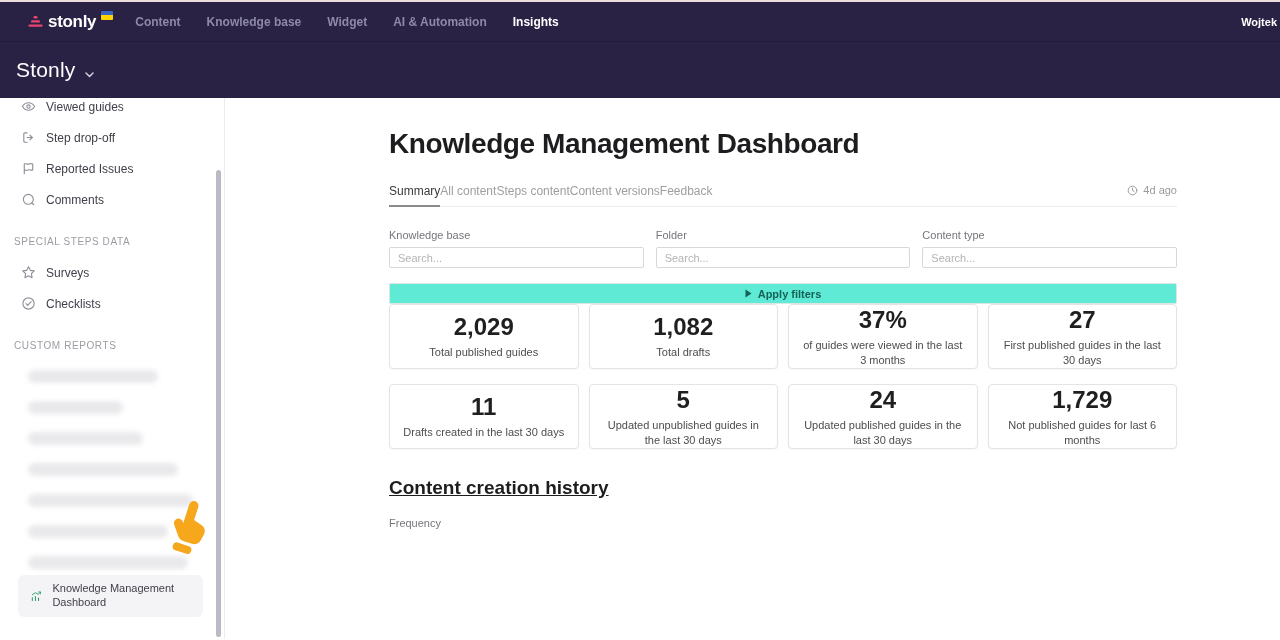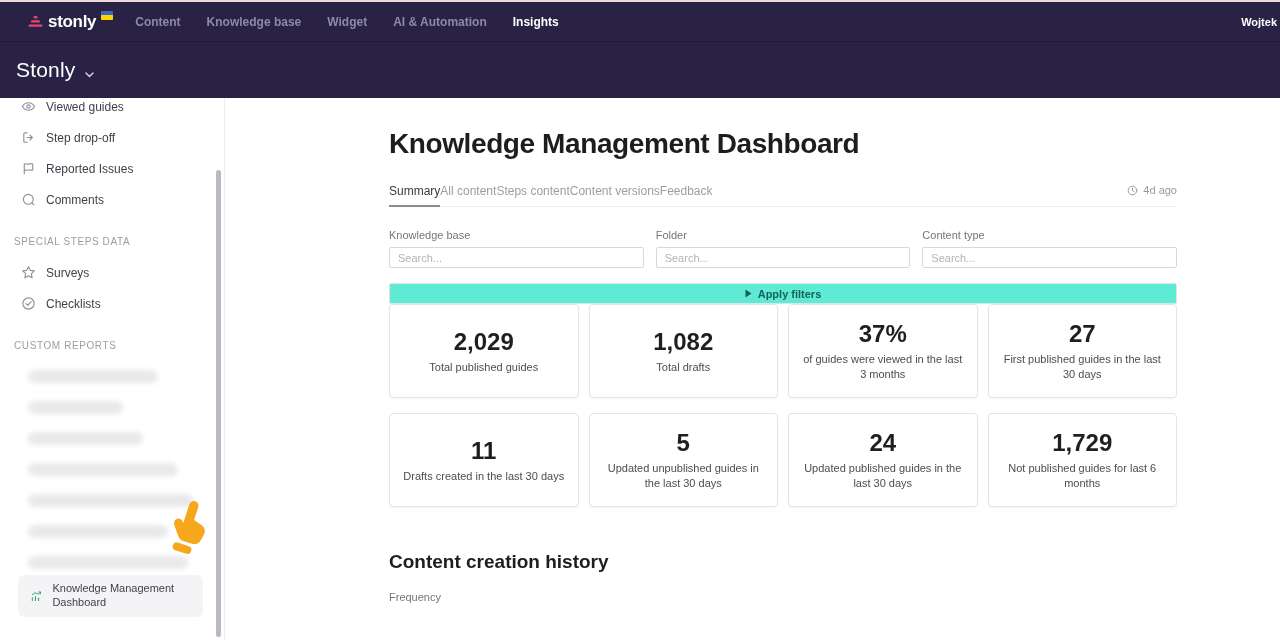--- a/index.html
+++ b/index.html
@@ -97,29 +97,29 @@
     margin-top:15px; width:100%; height:21px; background:#5eead4;
     border:1px solid #d9e6e1; border-radius:2px; display:flex; align-items:center;
     justify-content:center; gap:6px; color:#166258; font-size:11px; font-weight:600; cursor:pointer;
     font-family:"Liberation Sans",sans-serif;
   }
 
   .section-title { font-size:19px; font-weight:700; color:#1d1d1f; margin-top:21px; margin-bottom:17px; }
 
   .cards-grid { display:grid; grid-template-columns:repeat(4,1fr); gap:15px 10px; }
   .card {
-    border:1px solid #e4e4e4; border-radius:4px; background:#fff; height:94px;
+    border:1px solid #e4e4e4; border-radius:4px; background:#fff; height:65px;
     box-shadow:0 1px 2px rgba(0,0,0,0.04);
     display:flex; flex-direction:column; align-items:center; justify-content:center;
     padding:4px 13px; text-align:center;
   }
   .card-value { font-size:24px; font-weight:700; color:#1f1f1f; margin-bottom:4px; }
   .card-label { font-size:11px; color:#4d4d4d; line-height:1.35; }
 
-  .history-title { margin-top:44px; margin-bottom:18px; }
+  .history-title { margin-top:28px; margin-bottom:18px;text-decoration:underline; }
   .frequency-label { font-size:11px; color:#75757c; margin-bottom:6px; }
 </style>
 </head>
 <body>
 
 <div class="topnav">
   <div class="logo">
     <span style="display:flex;margin-top:3px;">
       <svg width="15" height="13" viewBox="0 0 15 13">
         <rect x="5.5" y="0" width="4" height="2.4" rx="1.2" fill="#e8446d"></rect>

